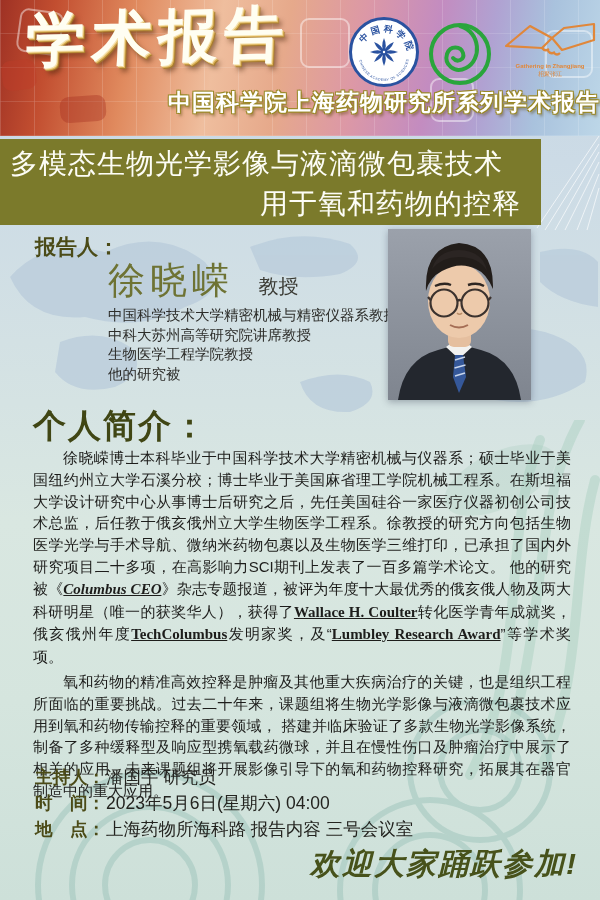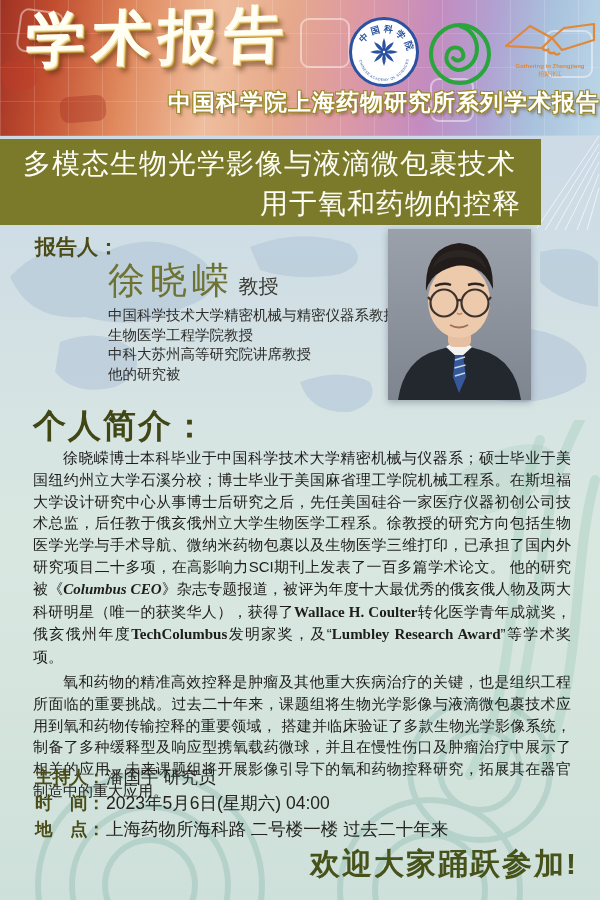--- a/index.html
+++ b/index.html
@@ -32,43 +32,43 @@
     font-size:23px;font-weight:700;letter-spacing:1px;color:#ffffff;
     text-shadow:-1px -1px 0 #9a8826,1px -1px 0 #9a8826,-1px 1px 0 #9a8826,1px 1px 0 #9a8826,2px 3px 3px rgba(90,70,10,.55);
   }
   .logos{position:absolute;top:16px;left:348px;display:flex;align-items:flex-start;}
   .logo{margin-right:6px;}
   
   .banner{
     position:absolute;top:139px;left:0;width:541px;height:86px;
     background:#7b7a2b;color:#fdfdf6;box-sizing:border-box;padding:5px 12px 0 10px;
   }
-  .banner .l1{font-size:28px;letter-spacing:1px;line-height:40px;text-align:center;}
+  .banner .l1{font-size:28px;letter-spacing:1px;line-height:40px;text-align:left;}
   .banner .l2{font-size:28px;letter-spacing:1px;line-height:40px;text-align:right;padding-right:8px;}
   
   .spk-label{position:absolute;left:35px;top:233px;font-size:21px;font-weight:700;color:#4b4b17;}
   .spk-name-row{position:absolute;left:108px;top:256px;}
   .spk-name{font-size:37px;font-weight:500;color:#6e7334;letter-spacing:5px;}
-  .spk-suffix{font-size:20px;color:#3a3a33;margin-left:0;}
+  .spk-suffix{font-size:20px;color:#3a3a33;margin-left:20px;}
   .spk-positions{position:absolute;left:108px;top:306px;font-size:14.5px;line-height:19.5px;color:#2d2d2a;}
   .photo{position:absolute;left:388px;top:229px;width:143px;height:171px;box-shadow:0 2px 7px rgba(40,50,70,.35);}
   
   .sec-heading{position:absolute;font-size:33px;font-weight:800;color:#404614;letter-spacing:2px;}
   .para{
     position:absolute;left:33px;width:538px;font-size:15px;line-height:21.8px;
     color:#1d1d1b;text-align:justify;text-indent:2em;
   }
-  .en-serif{font-family:"Liberation Serif","DejaVu Serif",serif;font-weight:700;font-style:normal;text-indent:0;}
+  .en-serif{font-family:"Liberation Serif","DejaVu Serif",serif;font-weight:700;font-style:normal;text-indent:0;text-decoration:underline;}
   .en-serif.it{font-style:italic;}
   
   .info{position:absolute;left:35px;top:764px;font-size:17.5px;line-height:26px;color:#23231f;}
   .info b{color:#4b4b17;font-weight:700;margin-right:1px;}
   .welcome{
     position:absolute;right:22px;top:844px;font-size:30px;font-weight:800;
-    color:#47521b;letter-spacing:2px;
+    color:#47521b;letter-spacing:2px;font-style:italic;
   }
   .wm{position:absolute;pointer-events:none;}
 </style>
 </head>
 <body>
 
 <div class="poster">
 
   <div class="header">
     <div class="tile" style="left:18px;top:10px;width:40px;height:40px;transform:rotate(8deg);"></div>
@@ -177,22 +177,22 @@
     <div class="l2">用于氧和药物的控释</div>
   </div>
 
   <div class="spk-label">报告人：</div>
   <div class="spk-name-row">
     <span class="spk-name">徐晓嵘</span>
     <span class="spk-suffix">教授</span>
   </div>
   <div class="spk-positions">
     <div>中国科学技术大学精密机械与精密仪器系教授</div>
+    <div>中科大苏州高等研究院讲席教授</div>
     <div>生物医学工程学院教授</div>
-    <div>中科大苏州高等研究院讲席教授</div>
     <div>他的研究被</div>
   </div>
 
   <svg class="photo" viewBox="0 0 143 171">
     <defs>
       <linearGradient id="pbg" x1="0" y1="0" x2="0" y2="1">
         <stop offset="0" stop-color="#9ba1ab"></stop>
           <stop offset="1" stop-color="#7f858f"></stop>
       </linearGradient>
     </defs>
@@ -217,18 +217,18 @@
   </svg>
 
   <div class="sec-heading" style="left:33px;top:404px;">个人简介：</div>
   <div class="para" style="top:447px;"><span>徐晓嵘博士本科毕业于中国科学技术大学精密机械与仪器系；硕士毕业于美国纽约州立大学石溪分校；博士毕业于美国麻省理工学院机械工程系。在斯坦福大学设计研究中心从事博士后研究之后，先任美国硅谷一家医疗仪器初创公司技术总监，后任教于俄亥俄州立大学生物医学工程系。徐教授的研究方向包括生物医学光学与手术导航、微纳米药物包裹以及生物医学三维打印，已承担了国内外研究项目二十多项，在高影响力SCI期刊上发表了一百多篇学术论文。 他的研究被《</span><span class="en-serif it">Columbus CEO</span><span>》杂志专题报道，被评为年度十大最优秀的俄亥俄人物及两大科研明星（唯一的获奖华人），获得了</span><span class="en-serif">Wallace H. Coulter</span><span>转化医学青年成就奖，俄亥俄州年度</span><span class="en-serif">TechColumbus</span><span>发明家奖，及“</span><span class="en-serif">Lumbley Research Award</span><span>”等学术奖项。</span></div>
 
   <div class="para" style="top:671px;">氧和药物的精准高效控释是肿瘤及其他重大疾病治疗的关键，也是组织工程所面临的重要挑战。过去二十年来，课题组将生物光学影像与液滴微包裹技术应用到氧和药物传输控释的重要领域， 搭建并临床验证了多款生物光学影像系统， 制备了多种缓释型及响应型携氧载药微球，并且在慢性伤口及肿瘤治疗中展示了相关的应用。未来课题组将开展影像引导下的氧和药物控释研究，拓展其在器官制造中的重大应用。</div>
 
   <div class="info">
     <div><b>主持人：</b><span>潘国宇 研究员</span></div>
     <div><b>时　间：</b><span>2023年5月6日(星期六) 04:00</span></div>
-    <div><b>地　点：</b><span>上海药物所海科路 二号楼一楼 过去二十年来</span></div>
+    <div><b>地　点：</b><span>上海药物所海科路 报告内容 三号会议室</span></div>
   </div>
 
   <div class="welcome">欢迎大家踊跃参加!</div>
 
 </div>
 
 </body></html>

